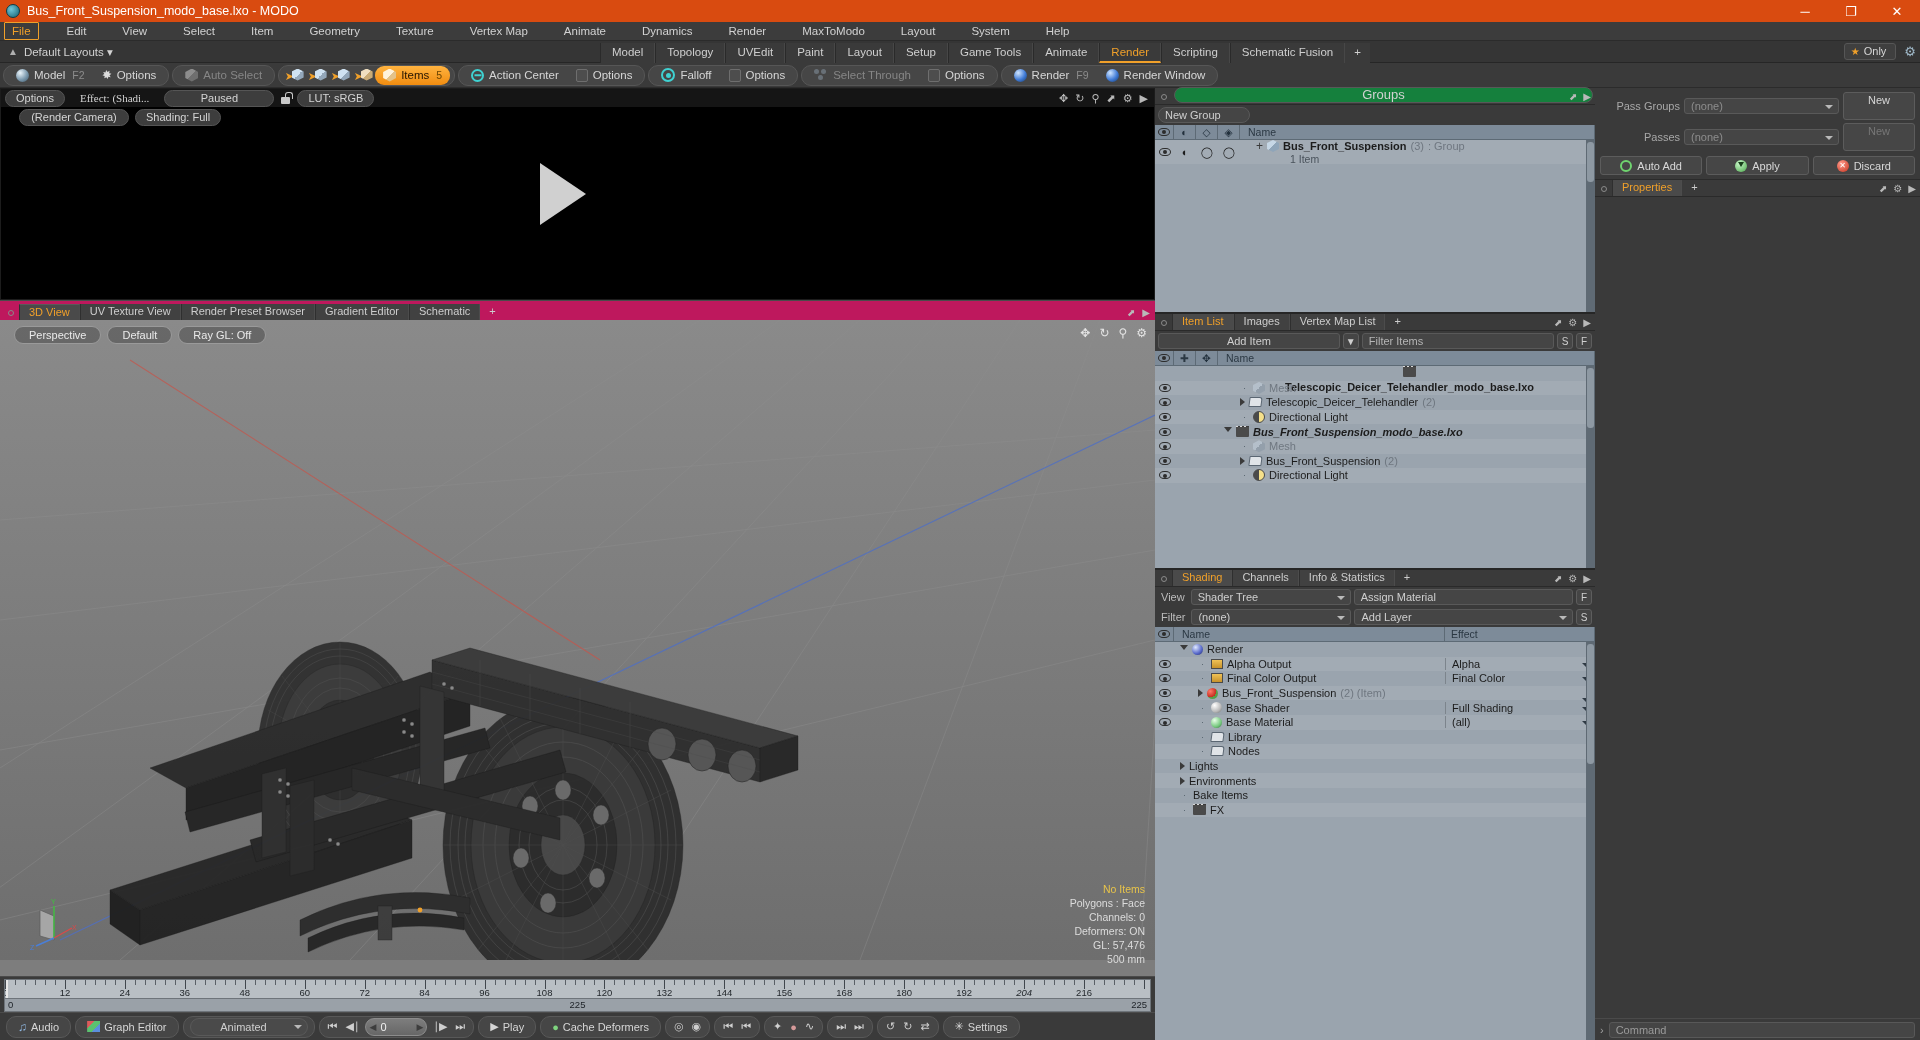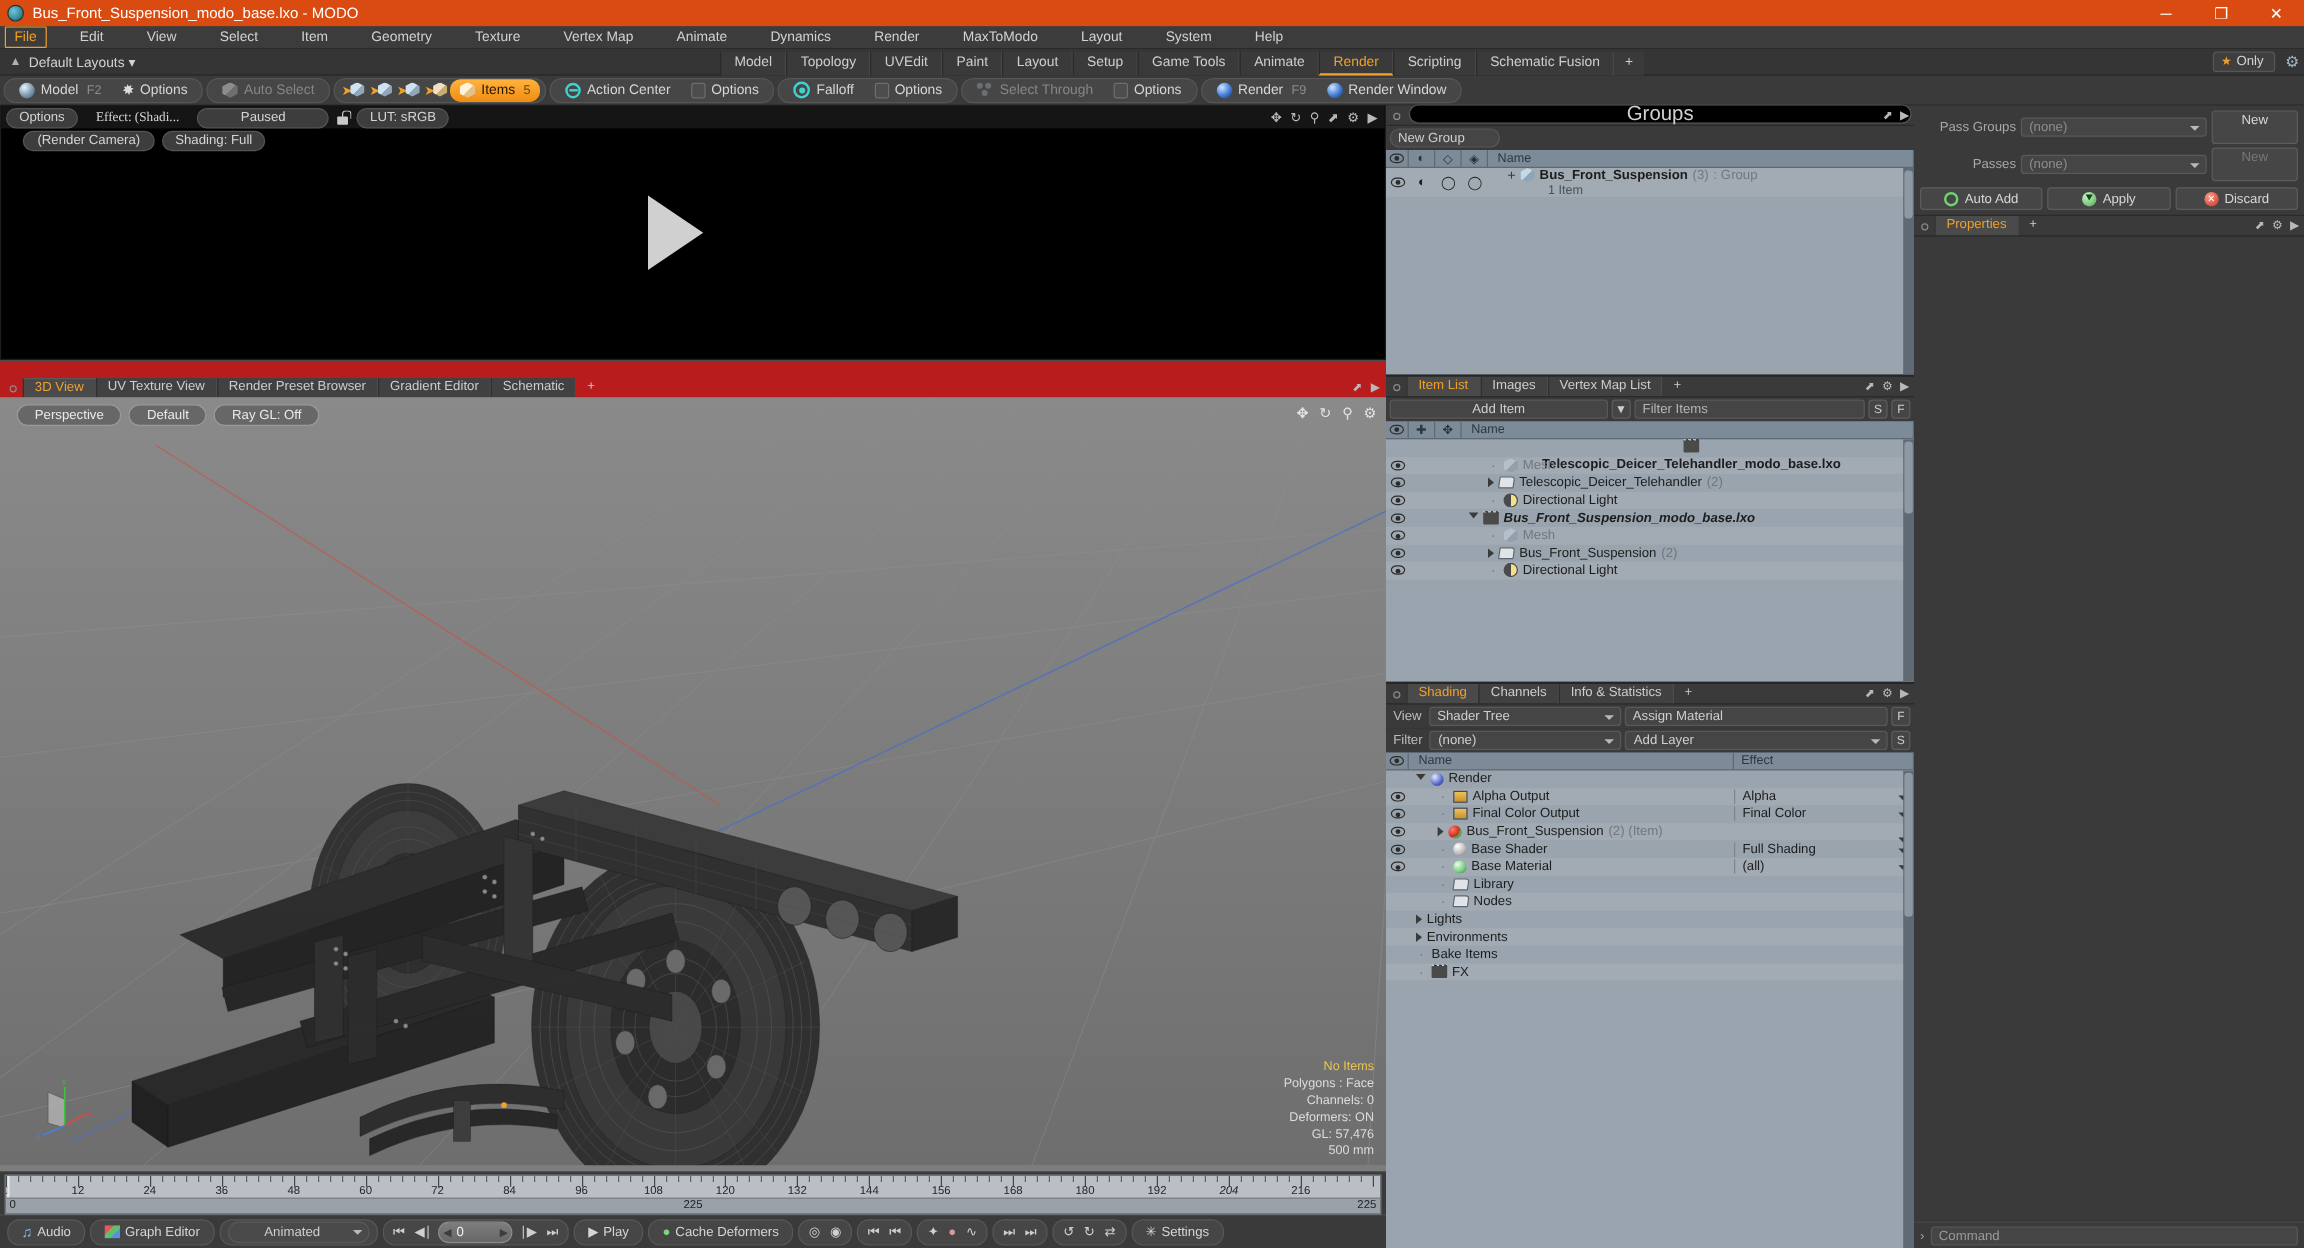--- a/index.html
+++ b/index.html
@@ -176,21 +176,21 @@
   }
   .play-tri {
     position: absolute; left: 50%; top: 50%; transform: translate(-50%,-50%);
     width: 0; height: 0; border-left: 46px solid #d0d0d0;
     border-top: 31px solid transparent; border-bottom: 31px solid transparent;
     margin-left: -15px;
   }
 
   
   .vp-tabs {
-    height: 31px; background: #b91c1c; display: flex; align-items: flex-end;
+    height: 20px; background: #be185d; display: flex; align-items: flex-end;
     padding-left: 6px; position: relative; border-top: 1px solid #4a4a4a;
   }
   .vp-tabs .dot { width: 6px; height: 6px; border-radius: 50%; border: 1px solid #8a8a8a; margin: 0 5px 4px 2px; }
   .vtab {
     padding: 1px 9px 2px; font-size: 11px; color: #cdcdcd; height: 16px; line-height: 13px;
     border-left: 1px solid #2f2f2f; border-right: 1px solid #4c4c4c; background: #414141;
   }
   .vtab.sel { color: #f0a02a; background: #4a4a4a; border-top: 1px solid #5a5a5a; }
   .vtab.plus { border: none; background: transparent; }
   .vp-tabs-right { position:absolute; right:5px; bottom:2px; display:flex; gap:7px; color:#b9b9b9; font-size:10px; }
@@ -252,22 +252,22 @@
   .rightcol { width: 765px; display: flex; background: #2e2e2e; }
   .rc-left { width: 440px; display: flex; flex-direction: column; }
   .rc-right { width: 325px; display: flex; flex-direction: column; }
 
   .panelhead {
     height: 17px; background: #3a3a3a; display:flex; align-items:flex-end; position: relative;
     padding-left: 4px; border-bottom: 1px solid #2a2a2a;
   }
   .panelhead .dot { width:6px;height:6px;border-radius:50%;border:1px solid #8a8a8a;margin:0 5px 4px 2px;}
   .phtitle {
-    flex: 1 1 auto; text-align:center; font-size:17px; color:#d2d2d2;
-    background:#000000; border:1px solid #585858; border-radius:8px; margin: 0 2px 1px; line-height:14px;
+    flex: 1 1 auto; text-align:center; font-size:13px; color:#d2d2d2;
+    background:#15803d; border:1px solid #585858; border-radius:8px; margin: 0 2px 1px; line-height:14px;
   }
   .ptab {
     padding:1px 9px 2px; font-size:11px; color:#cdcdcd; height:16px; line-height:13px;
     border-left:1px solid #2f2f2f; border-right:1px solid #4c4c4c; background:#414141;
   }
   .ptab.sel { color:#f0a02a; background:#4a4a4a; }
   .ptab.plus { border:none; background:transparent; }
   .phright { position:absolute; right:4px; bottom:2px; display:flex; gap:6px; color:#b9b9b9; font-size:10px;}
 
   .toolrow { height:20px; background:#3a3a3a; display:flex; align-items:center; gap:3px; padding: 2px 3px; }

